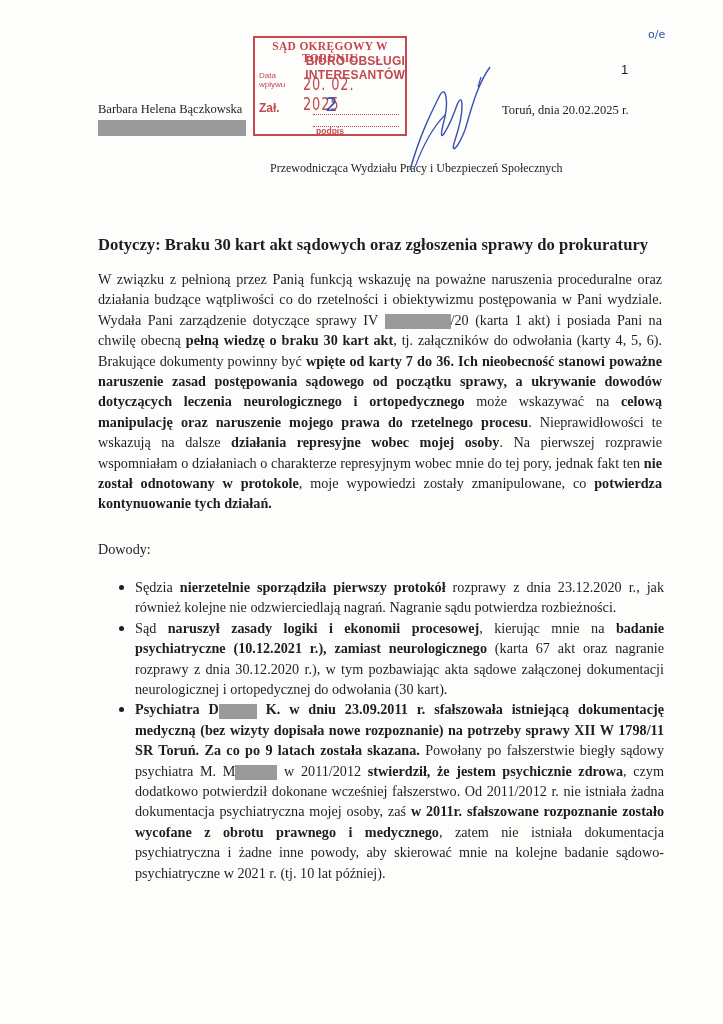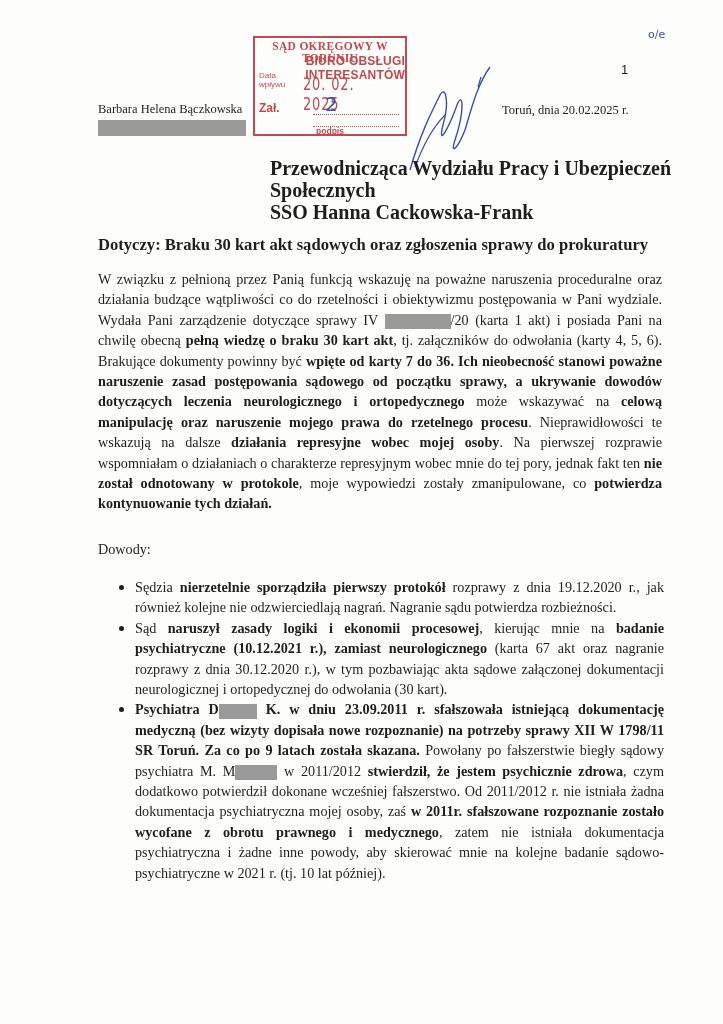--- a/index.html
+++ b/index.html
@@ -51,37 +51,36 @@
   <path d="M15 115 C 25 80, 35 60, 45 40 C 50 30, 55 45, 48 70 C 42 95, 55 70, 62 50 C 68 35, 70 55, 60 85 C 55 100, 62 95, 70 75 C 76 55, 82 30, 95 12" fill="none" stroke="#3a4fb0" stroke-width="1.4"></path>
   <path d="M20 112 C 30 85, 40 70, 50 60" fill="none" stroke="#3a4fb0" stroke-width="1.1"></path>
   <path d="M86 22 L 83 32" fill="none" stroke="#3a4fb0" stroke-width="1.2"></path>
 </svg>
 
 <div class="abs" style="left:98px; top:102px; font-size:12.5px;text-align:center;">Barbara Helena Bączkowska</div>
 <div class="abs redact" style="left:98px; top:120px; width:148px; height:16px;"></div>
 
 <div class="abs" style="left:502px; top:103px; font-size:12.5px;">Toruń, dnia  20.02.2025 r.</div>
 
-<div class="abs" style="left:270px; top:157px; font-size:20px; line-height:22px;font-weight:bold;">
+<div class="abs" style="left:270px; top:157px; font-size:12px; line-height:22px;">
   <div>Przewodnicząca Wydziału Pracy i Ubezpieczeń Społecznych</div>
-  <div>SSO Hanna Cackowska-Frank</div>
 </div>
 
 <div class="abs" style="left:98px; top:235px; font-size:16.6px; font-weight:bold;">Dotyczy: Braku 30 kart akt sądowych oraz zgłoszenia sprawy do prokuratury</div>
 
 <p class="abs body-text" style="top:269px;">
   <span>W związku z pełnioną przez Panią funkcją wskazuję na poważne naruszenia proceduralne oraz działania budzące wątpliwości co do rzetelności i obiektywizmu postępowania w Pani wydziale. Wydała Pani zarządzenie dotyczące sprawy IV </span><span class="redact" style="width:66px; height:15px;"></span><span>/20 (karta 1 akt) i posiada Pani na chwilę obecną </span><b>pełną wiedzę o braku 30 kart akt</b><span>, tj. załączników do odwołania (karty 4, 5, 6). Brakujące dokumenty powinny być </span><b>wpięte od karty 7 do 36. Ich nieobecność stanowi poważne naruszenie zasad postępowania sądowego od początku sprawy, a ukrywanie dowodów dotyczących leczenia neurologicznego i ortopedycznego</b><span> może wskazywać na </span><b>celową manipulację oraz naruszenie mojego prawa do rzetelnego procesu</b><span>. Nieprawidłowości te wskazują na dalsze </span><b>działania represyjne wobec mojej osoby</b><span>. Na pierwszej rozprawie wspomniałam o  działaniach o charakterze represyjnym wobec mnie do tej pory, jednak fakt ten </span><b>nie został odnotowany w protokole</b><span>, moje wypowiedzi zostały zmanipulowane, co </span><b>potwierdza kontynuowanie tych działań.</b>
 </p>
 
 <div class="abs" style="left:98px; top:541px; font-size:14.2px;">Dowody:</div>
 
 <div class="abs bullets" style="top:577px;">
   <div class="bullet">
     <span class="dot"></span>
-    <span>Sędzia </span><b>nierzetelnie sporządziła pierwszy protokół</b><span> rozprawy z dnia 19.12.2020 r., jak również kolejne nie odzwierciedlają nagrań. Nagranie sądu potwierdza rozbieżności.</span>
+    <span>Sędzia </span><b>nierzetelnie sporządziła pierwszy protokół</b><span> rozprawy z dnia 23.12.2020 r., jak również kolejne nie odzwierciedlają nagrań. Nagranie sądu potwierdza rozbieżności.</span>
   </div>
   <div class="bullet">
     <span class="dot"></span>
     <span>Sąd </span><b>naruszył zasady logiki i ekonomii procesowej</b><span>, kierując mnie na </span><b>badanie psychiatryczne (10.12.2021 r.), zamiast neurologicznego</b><span> (karta 67 akt oraz nagranie rozprawy z dnia 30.12.2020 r.), w tym pozbawiając akta sądowe załączonej dokumentacji neurologicznej i ortopedycznej do odwołania (30 kart).</span>
   </div>
   <div class="bullet">
     <span class="dot"></span>
     <b>Psychiatra D</b><span class="redact" style="width:38px; height:15px;"></span><b> K. w dniu 23.09.2011 r. sfałszowała istniejącą dokumentację medyczną (bez wizyty dopisała nowe rozpoznanie) na potrzeby sprawy XII W 1798/11 SR Toruń. Za co po 9 latach została skazana.</b><span> Powołany po fałszerstwie  biegły sądowy psychiatra M. M</span><span class="redact" style="width:42px; height:15px;"></span><span> w 2011/2012 </span><b>stwierdził, że jestem psychicznie zdrowa</b><span>, czym dodatkowo potwierdził dokonane wcześniej fałszerstwo. Od 2011/2012 r. nie istniała żadna dokumentacja psychiatryczna mojej osoby, zaś </span><b>w 2011r. sfałszowane rozpoznanie zostało wycofane z obrotu prawnego i medycznego</b><span>, zatem nie istniała dokumentacja psychiatryczna i żadne inne powody, aby skierować mnie na kolejne  badanie sądowo-psychiatryczne w 2021 r. (tj. 10 lat później).</span>
   </div>
 </div>

